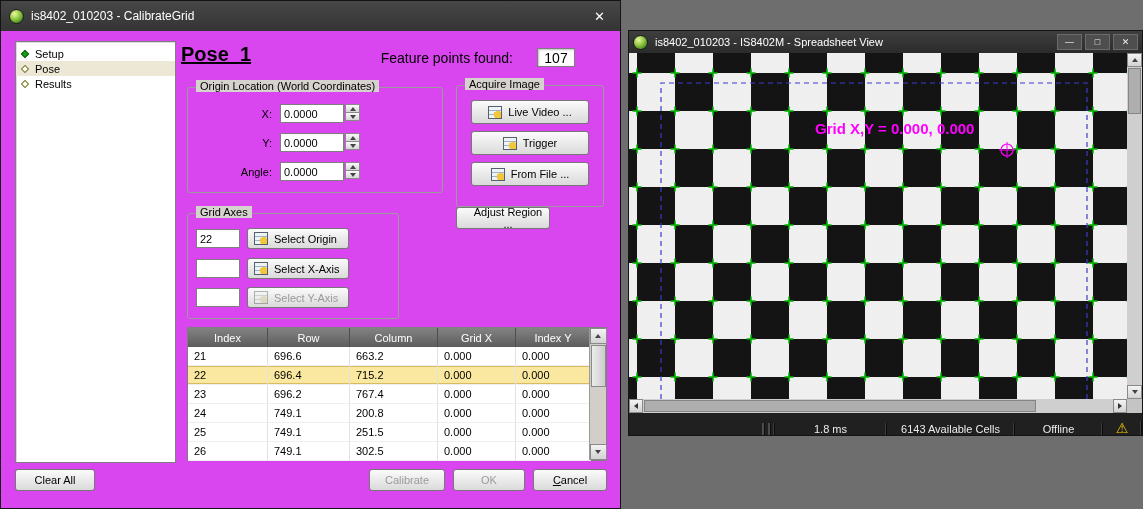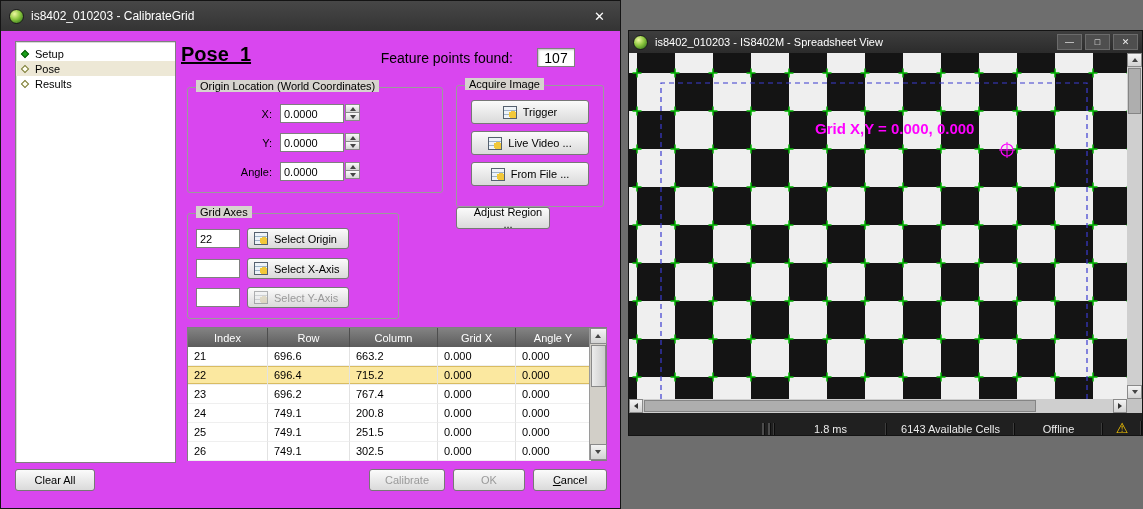--- a/index.html
+++ b/index.html
@@ -183,25 +183,25 @@
           </span>
         </span>
       </div>
     </div>
 
     <div class="group acquire">
       <span class="legend">Acquire Image</span>
       <div class="acq-list">
         <button class="btn">
           <span class="mini-icon"></span>
+          <span>Live Video ...</span>
+        </button>
+        <button class="btn">
+          <span class="mini-icon"></span>
           <span>Trigger</span>
-        </button>
-        <button class="btn">
-          <span class="mini-icon"></span>
-          <span>Live Video ...</span>
         </button>
         <button class="btn">
           <span class="mini-icon"></span>
           <span>From File ...</span>
         </button>
       </div>
     </div>
 
     <button class="btn adjust-btn">
       <span>Adjust Region ...</span>
@@ -231,21 +231,21 @@
         </button>
       </div>
     </div>
 
     <div class="table">
       <div class="thead">
         <span class="th">Index</span>
         <span class="th">Row</span>
         <span class="th">Column</span>
         <span class="th">Grid X</span>
-        <span class="th">Angle Y</span>
+        <span class="th">Index Y</span>
       </div>
       <div class="trow">
         <span class="td">21</span>
         <span class="td">696.6</span>
         <span class="td">663.2</span>
         <span class="td">0.000</span>
         <span class="td">0.000</span>
       </div>
       <div class="trow sel">
         <span class="td">22</span>

